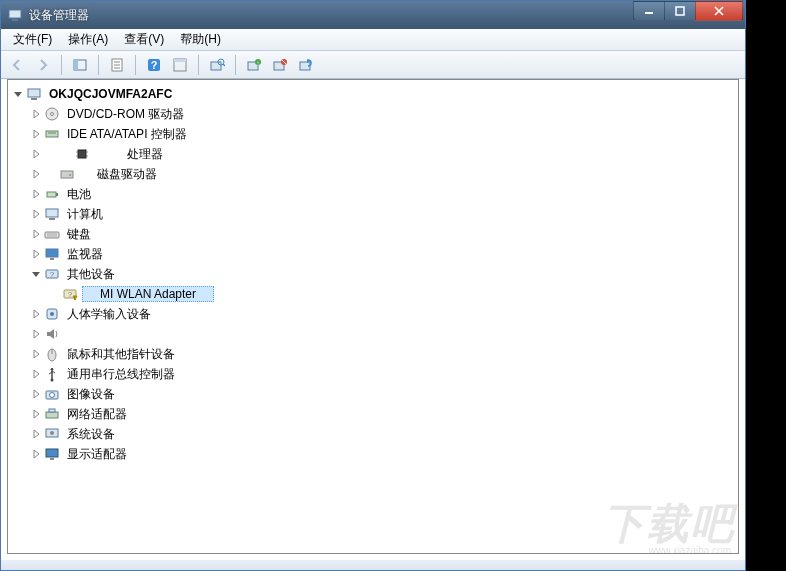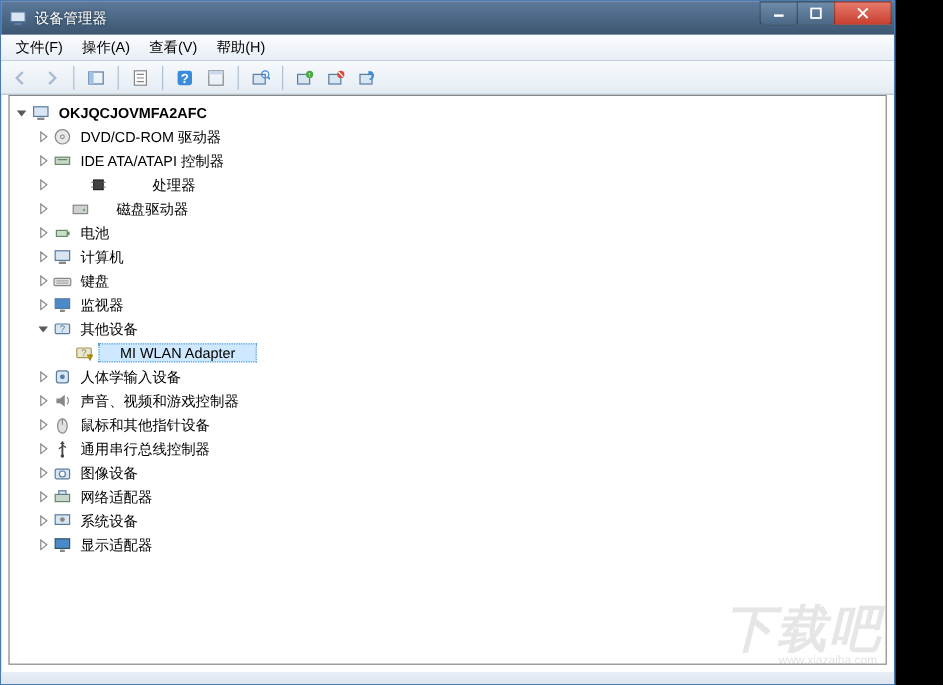--- a/index.html
+++ b/index.html
@@ -321,21 +321,20 @@
             <svg width="10" height="10">
               <path d="M3 1 L8 5 L3 9 Z" fill="none" stroke="#888" stroke-width="1"></path>
             </svg>
           </span>
           <span class="node-icon">
             <svg width="16" height="16" viewBox="0 0 16 16">
               <path d="M3 6 L6 6 L10 3 L10 13 L6 10 L3 10 Z" fill="#888"></path>
               <path d="M12 5 Q14 8 12 11" fill="none" stroke="#888"></path>
             </svg>
           </span>
-          <span class="node-label">声音、视频和游戏控制器</span>
         </div>
         <div class="node" style="padding-left: 22px;">
           <span class="expander">
             <svg width="10" height="10">
               <path d="M3 1 L8 5 L3 9 Z" fill="none" stroke="#888" stroke-width="1"></path>
             </svg>
           </span>
           <span class="node-icon">
             <svg width="16" height="16" viewBox="0 0 16 16">
               <ellipse cx="8" cy="9" rx="4" ry="6" fill="#e0e0e0" stroke="#888"></ellipse>

